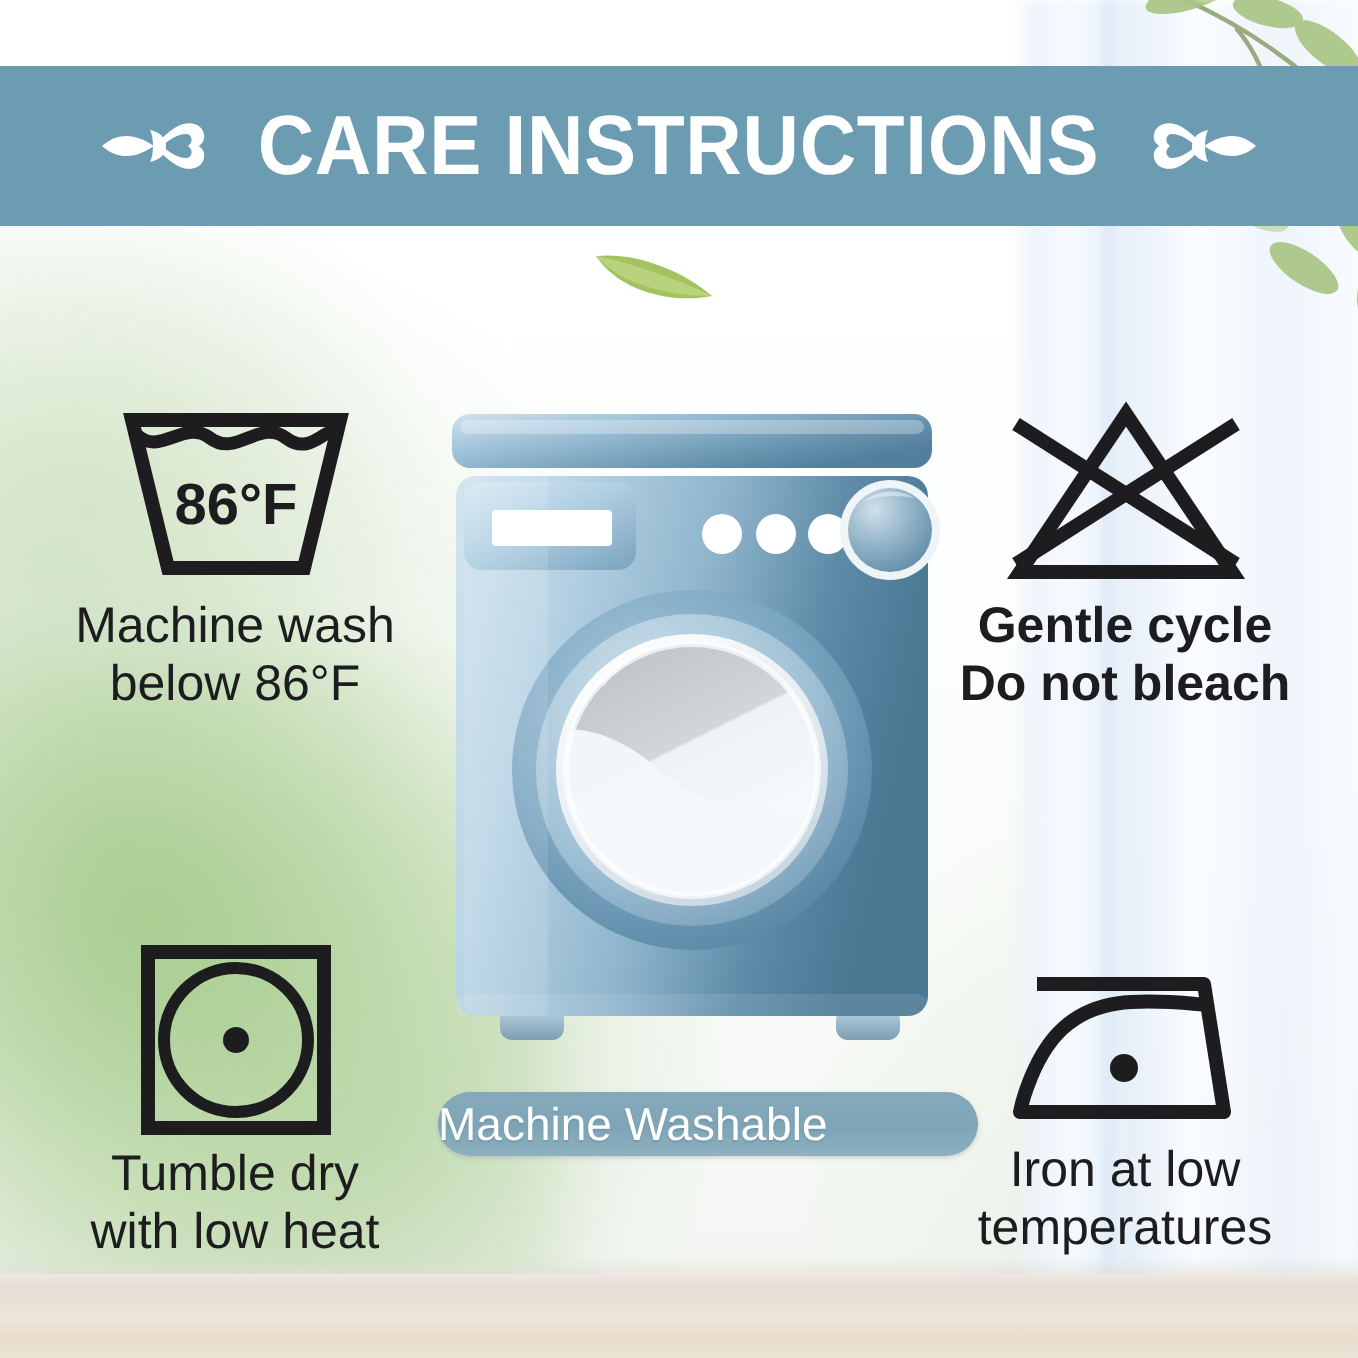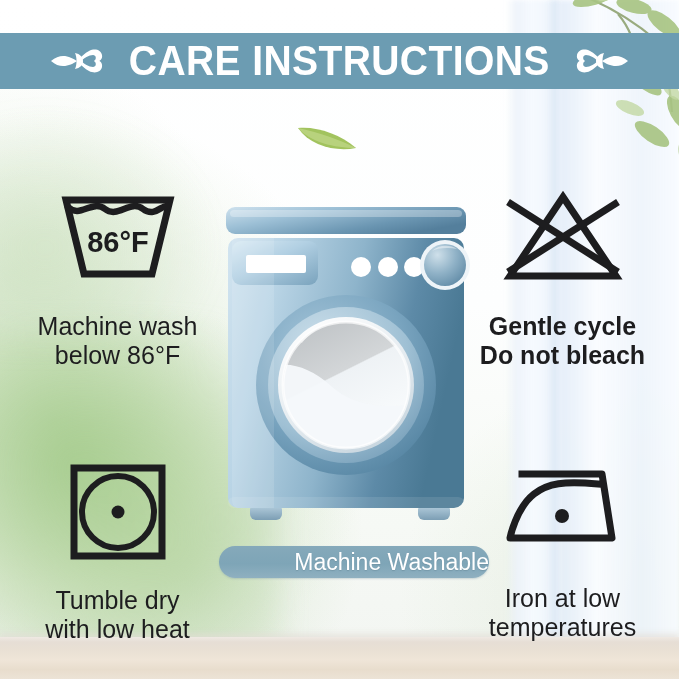--- a/index.html
+++ b/index.html
@@ -96,21 +96,21 @@
   .float-leaf {
     position: absolute;
     left: 296px; top: 122px;
     width: 62px; height: 30px;
   }
 
   
   .banner {
     position: absolute;
     left: 0; top: 33px;
-    width: 679px; height: 56px;
+    width: 679px; height: 80px;
     background: #6c9cb2;
     display: flex;
     align-items: center;
     justify-content: center;
     gap: 10px;
   }
   .banner-title {
     color: #ffffff;
     font-size: 42px;
     font-weight: bold;
@@ -125,25 +125,25 @@
 
   
   .cell {
     position: absolute;
     width: 215px;
     text-align: center;
   }
   .cell .sym {
     height: 108px;
     display: flex;
-    align-items: flex-start;
+    align-items: flex-end;
     justify-content: center;
   }
   .cell .label {
-    margin-top: 16px;
+    margin-top: 3px;
     font-size: 25px;
     line-height: 1.16;
     color: #1d1d1f;
     font-family: "Liberation Sans", sans-serif;
     white-space: pre-line;
   }
   #cell-wash   { left: 10px;  top: 188px; }
   #cell-bleach { left: 455px; top: 188px; font-weight: bold; }
   #cell-dry    { left: 10px;  top: 462px; }
   #cell-iron   { left: 455px; top: 460px; }
@@ -158,21 +158,21 @@
   
   .badge {
     position: absolute;
     left: 219px; top: 546px;
     width: 270px; height: 32px;
     border-radius: 16px;
     background: linear-gradient(180deg, #85a9ba 0%, #7ea5b7 55%, #8fb0c0 100%);
     box-shadow: 0 1px 2px rgba(120,150,165,0.35);
     display: flex;
     align-items: center;
-    justify-content: flex-end;
+    justify-content: flex-start;
   }
   .badge-text {
     color: #ffffff;
     font-size: 23px;
     line-height: 1;
     font-family: "Liberation Sans", sans-serif;
     text-shadow: 0 1px 1px rgba(90,120,135,0.35);
   }
 </style>
 </head>

